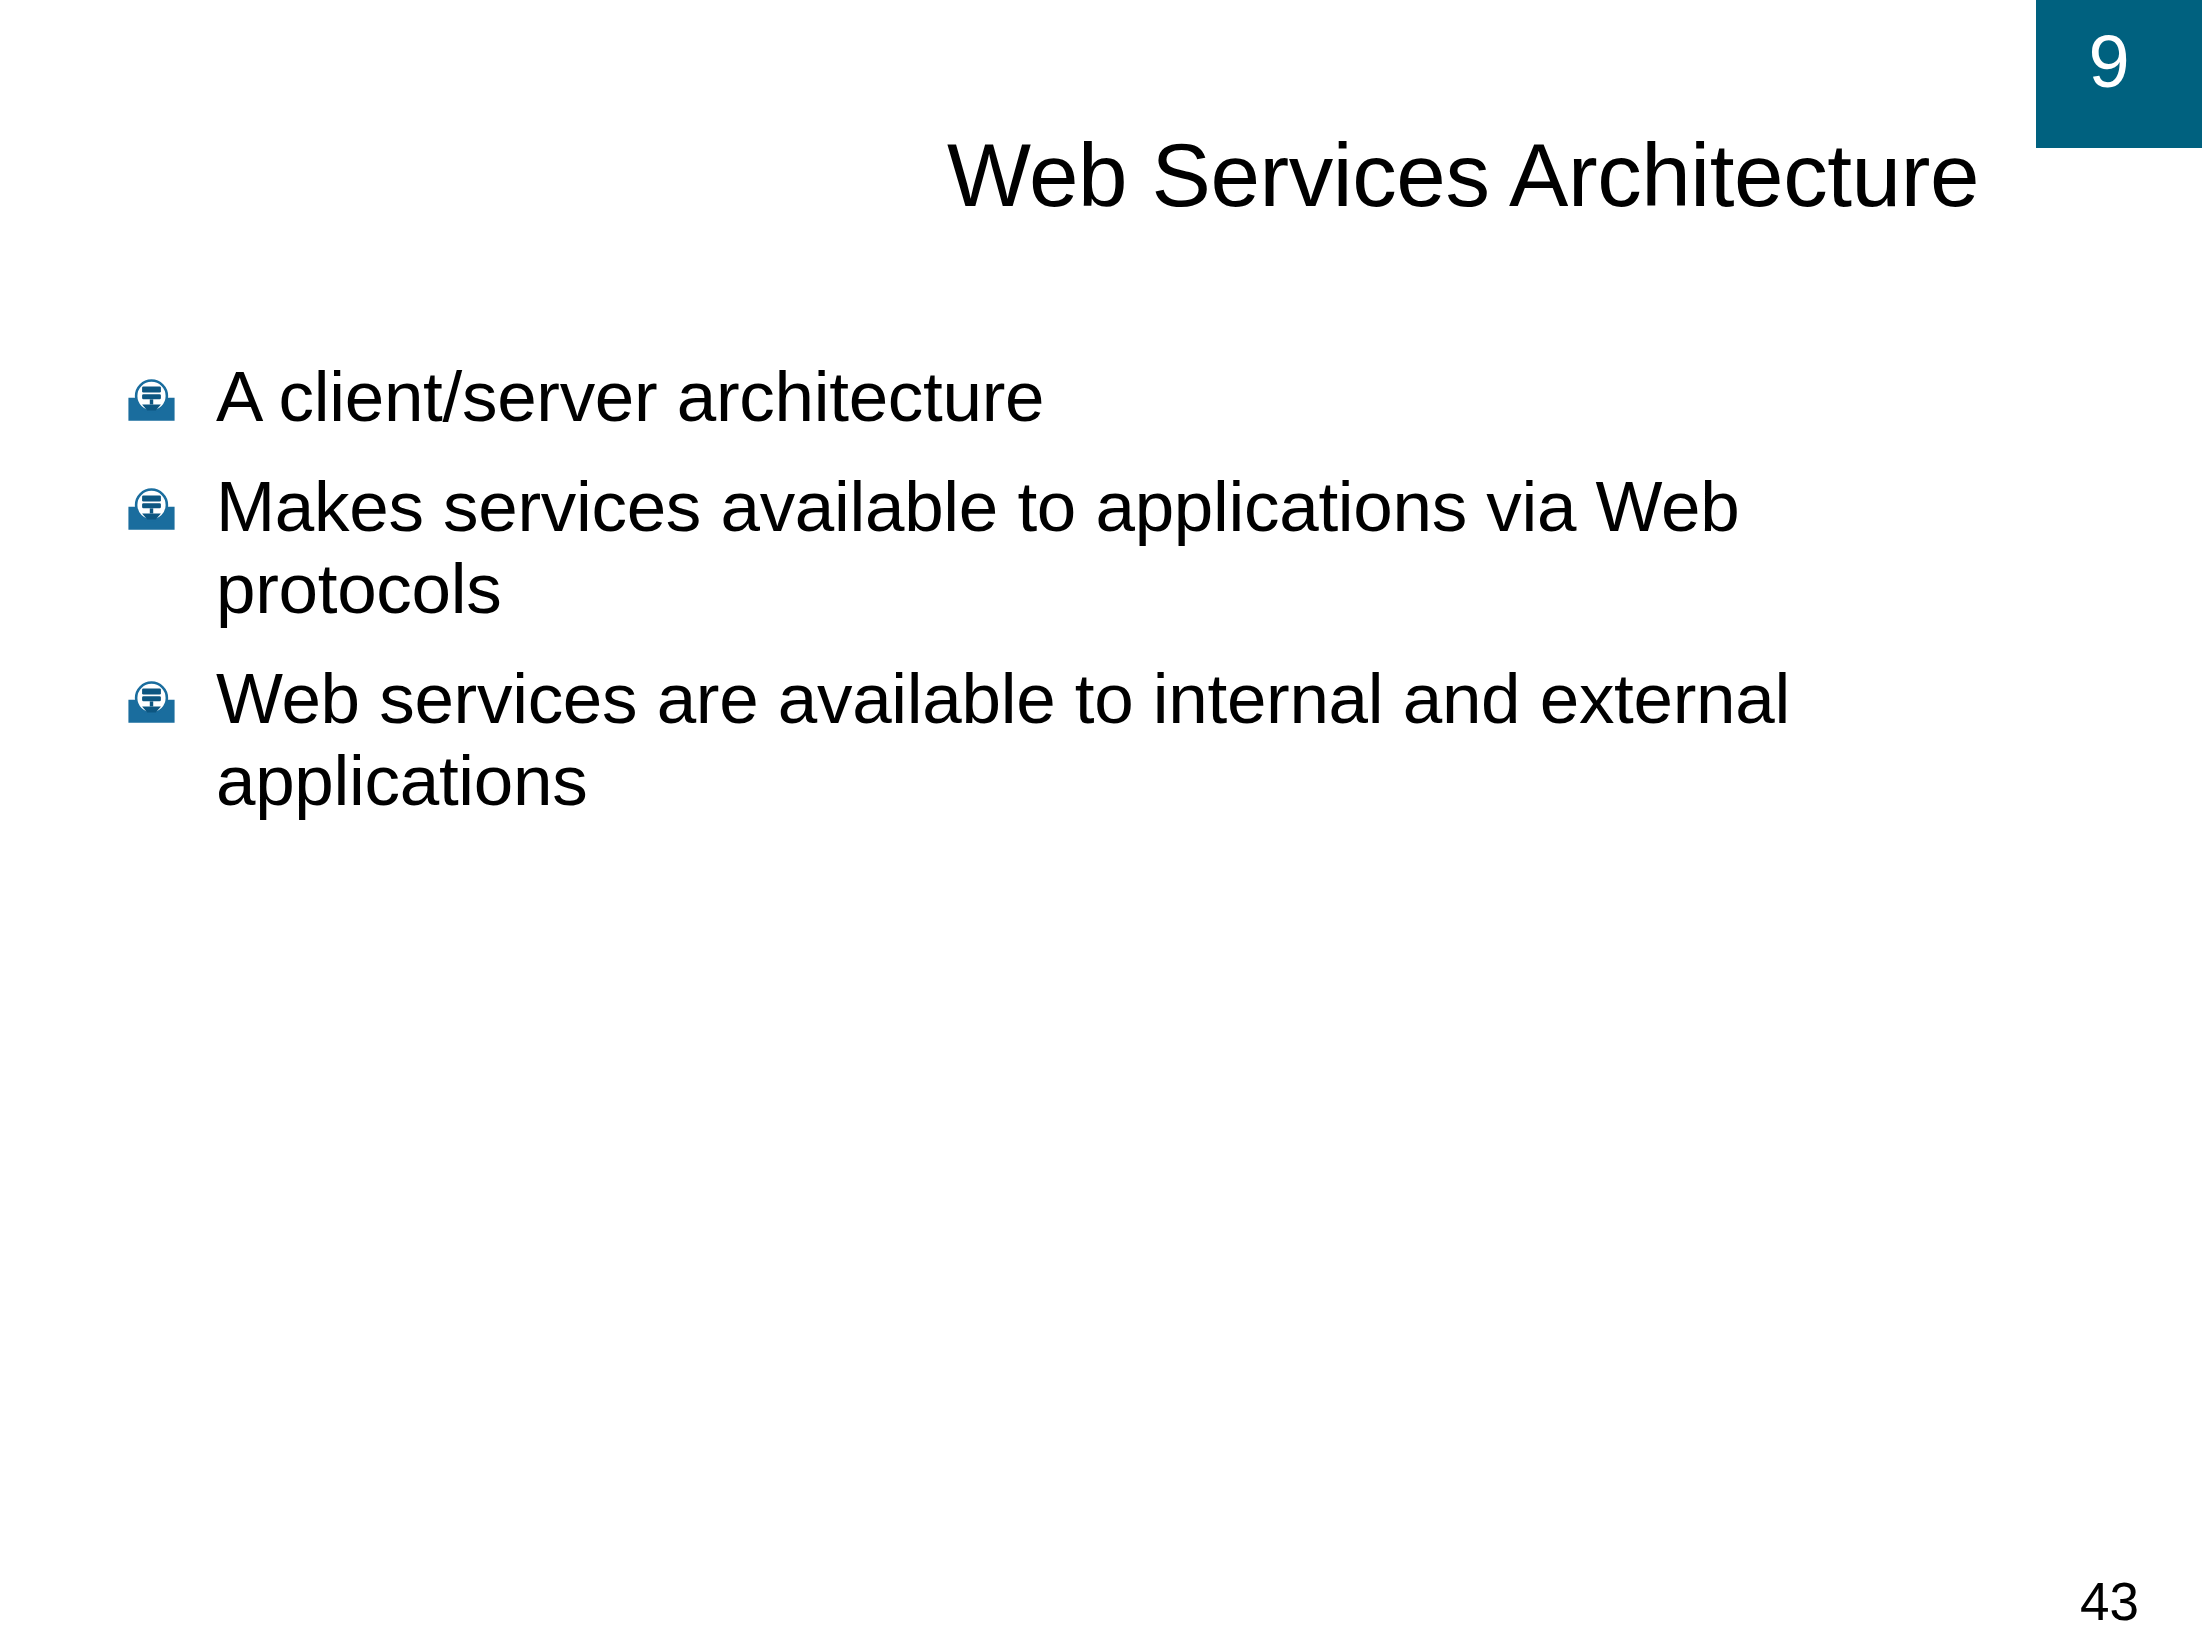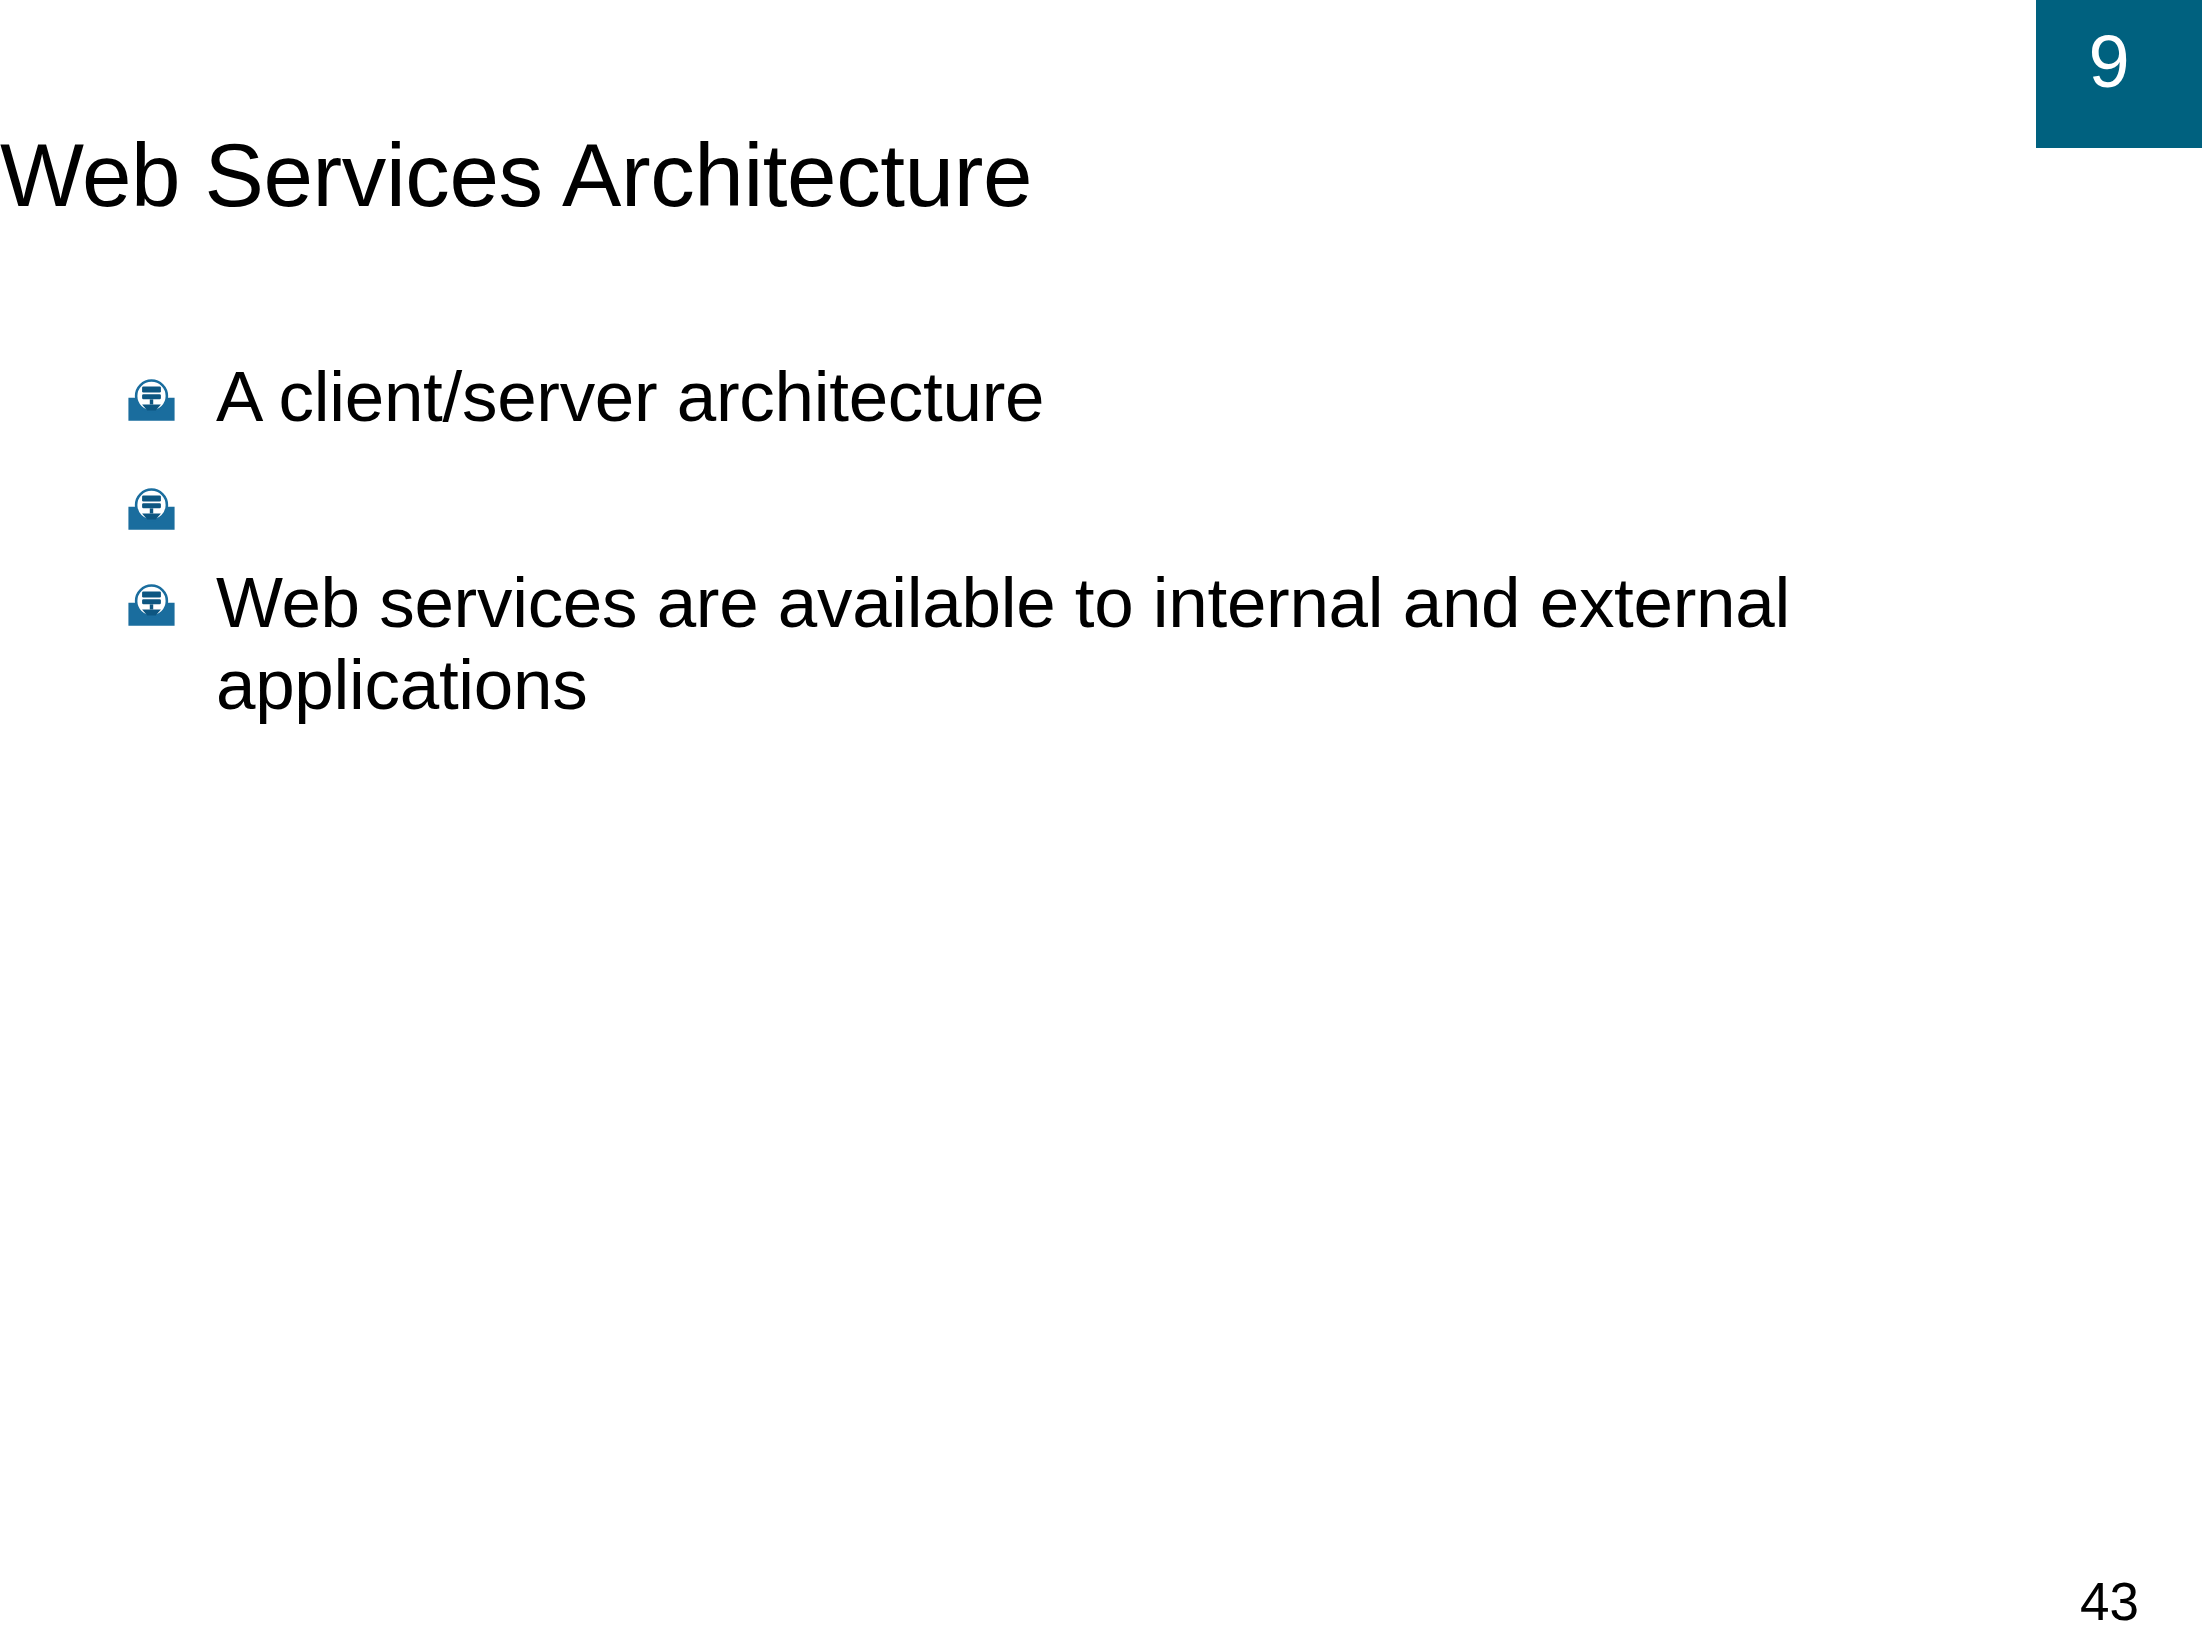--- a/index.html
+++ b/index.html
@@ -37,21 +37,21 @@
     letter-spacing: 0px;
     transform: translate(-10.3px, -12px);
   }
 
   
   #slide-title {
     position: absolute;
     left: 0px;
     top: 129px;
     width: 1979px;
-    text-align: left;
+    text-align: right;
     font-size: 89px;
     line-height: 1.05;
     color: #000000;
     font-weight: 400;
     letter-spacing: -0.4px;
   }
 
   
   #body {
     position: absolute;
@@ -154,20 +154,21 @@
         <svg class="server-icon" width="53" height="53" viewBox="0 0 62 62">
           <path d="M4 30 L4 57 L58 57 L58 30 L48 30 A17 17 0 0 0 14 30 Z" fill="#1a6d9e"></path>
           <circle cx="31" cy="28" r="18" fill="#ffffff"></circle>
           <circle cx="31" cy="28" r="18" fill="none" stroke="#1a6d9e" stroke-width="3"></circle>
           <rect x="20" y="17" width="22" height="7" rx="1.5" fill="#0d5681"></rect>
           <rect x="20" y="26" width="22" height="6" rx="1.5" fill="#0d5681"></rect>
           <rect x="29" y="32" width="4" height="6" fill="#0d5681"></rect>
           <path d="M20 38 L42 38 L36 45 L26 45 Z" fill="#0d5681"></path>
         </svg>
       </span>
+      <span class="bullet-text">Makes services available to applications via Web protocols</span>
     </div>
 
     <div class="bullet level-1">
       <span class="bullet-marker">
         <svg class="server-icon" width="53" height="53" viewBox="0 0 62 62">
           <path d="M4 30 L4 57 L58 57 L58 30 L48 30 A17 17 0 0 0 14 30 Z" fill="#1a6d9e"></path>
           <circle cx="31" cy="28" r="18" fill="#ffffff"></circle>
           <circle cx="31" cy="28" r="18" fill="none" stroke="#1a6d9e" stroke-width="3"></circle>
           <rect x="20" y="17" width="22" height="7" rx="1.5" fill="#0d5681"></rect>
           <rect x="20" y="26" width="22" height="6" rx="1.5" fill="#0d5681"></rect>

